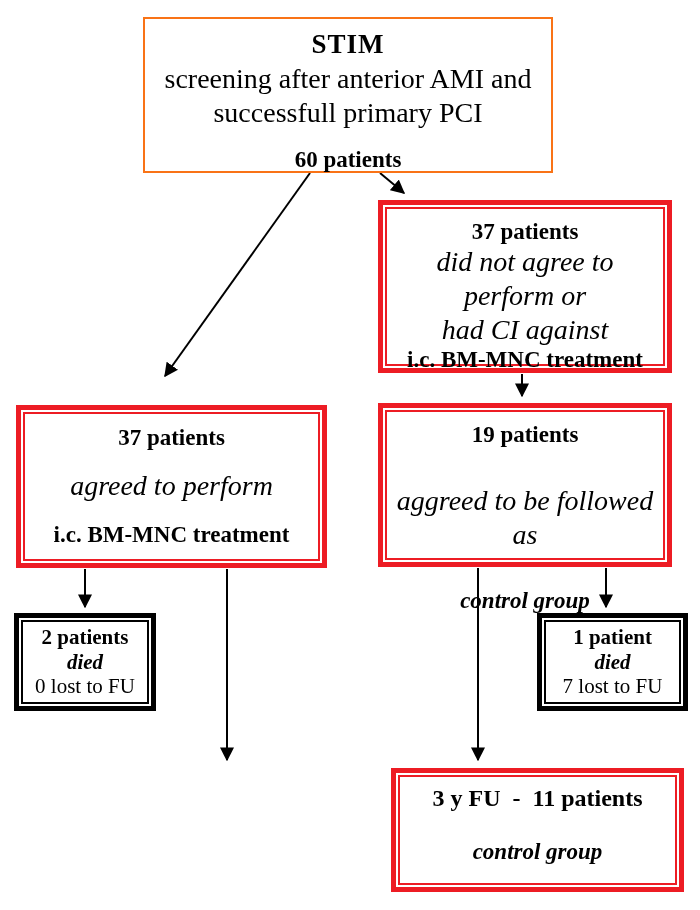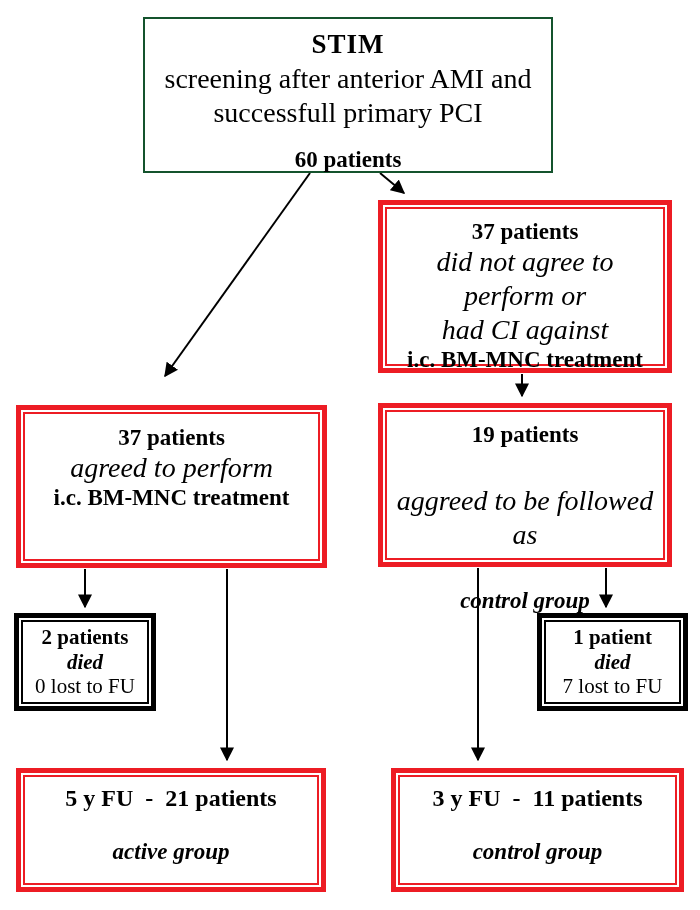--- a/index.html
+++ b/index.html
@@ -41,33 +41,33 @@
     border: 5px solid #000000;
   }
   .node.blackdbl::after {
     content: "";
     position: absolute;
     inset: 2px;
     border: 2px solid #000000;
     pointer-events: none;
   }
   .node.plain {
-    border: 2px solid #14532d;
+    border: 2px solid #f97316;
   }
   .inner {
     position: relative;
     z-index: 1;
     height: 100%;
     display: flex;
     flex-direction: column;
     align-items: center;
     text-align: center;
     box-sizing: border-box;
   }
-  .between { }
+  .between { justify-content: space-between; }
   .center  { justify-content: center; }
 
   
   .stim-title { font-size: 27px; font-weight: bold; letter-spacing: 1px; }
   .stim-sub   { font-size: 28px; white-space: pre-line; line-height: 1.22; margin-top: 2px; }
   .stim-count { font-size: 23px; font-weight: bold; margin-top: 17px; }
 
   
   .count  { font-size: 23px; font-weight: bold; }
   .note   { font-size: 28px; font-weight: normal; font-style: italic; white-space: pre-line; line-height: 1.22; }
@@ -146,26 +146,20 @@
   </div>
 
   <div class="node blackdbl" style="left:537px; top:613px; width:151px; height:98px;">
     <div class="inner center" style="padding:4px;">
       <div class="d-count">1 patient</div>
       <div class="d-cause">died</div>
       <div class="d-lost">7 lost to FU</div>
     </div>
   </div>
 
-  <div class="node red" style="left:16px; top:768px; width:310px; height:124px;">
-    <div class="inner" style="padding-top:12px;">
-      <div class="fu-title">5 y FU  -  21 patients</div>
-      <div class="fu-group">active group</div>
-    </div>
-  </div>
 
   <div class="node red" style="left:391px; top:768px; width:293px; height:124px;">
     <div class="inner" style="padding-top:12px;">
       <div class="fu-title">3 y FU  -  11 patients</div>
       <div class="fu-group">control group</div>
     </div>
   </div>
 
 </div>
 

